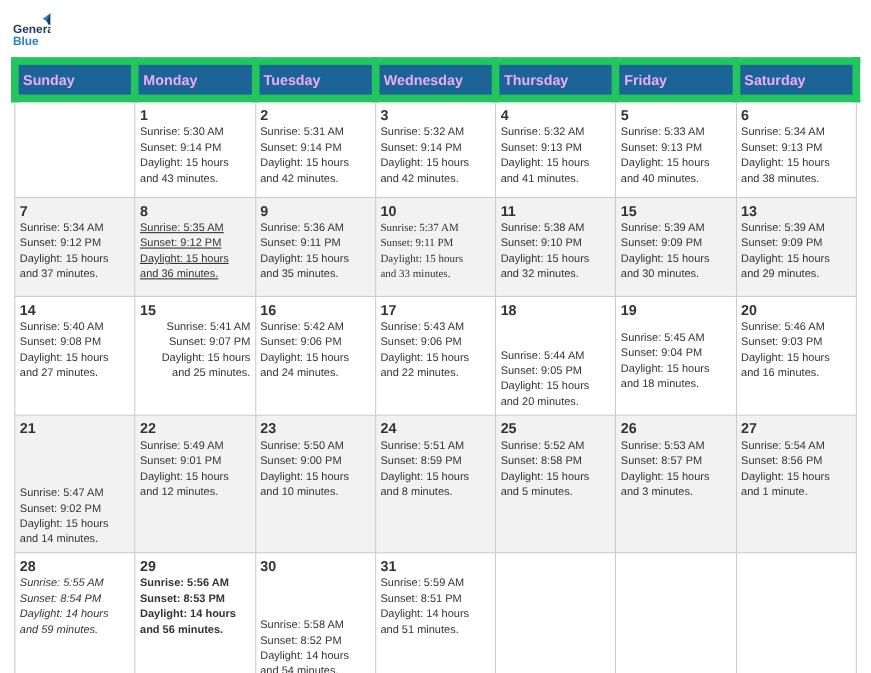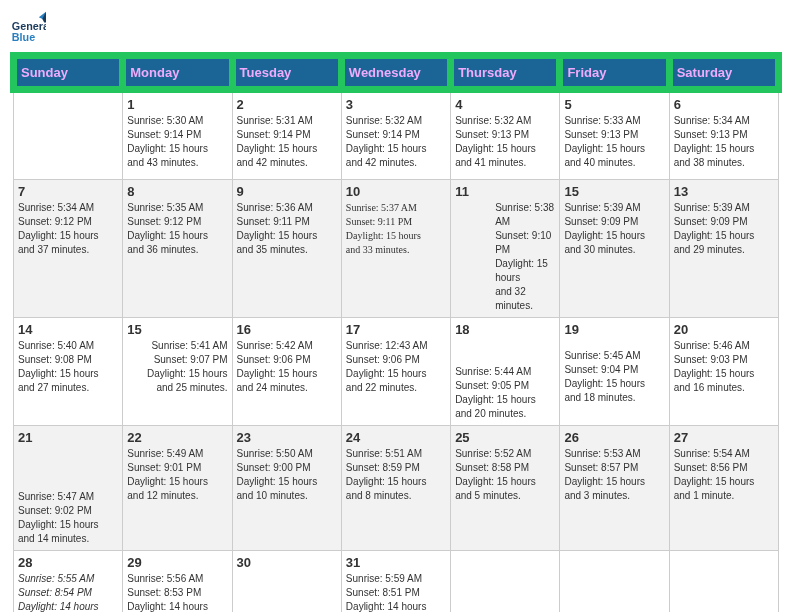--- a/index.html
+++ b/index.html
@@ -162,42 +162,42 @@
       <tr>
         <td>
           <span class="day-num">7</span>
           <div class="day-info" style="white-space: pre-line;">Sunrise: 5:34 AM
 Sunset: 9:12 PM
 Daylight: 15 hours
 and 37 minutes.</div>
         </td>
         <td>
           <span class="day-num">8</span>
-          <div class="day-info" style="white-space: pre-line;">Sunrise: 5:35 AM
+          <div class="day-info" style="white-space: pre-line; text-decoration: underline;">Sunrise: 5:35 AM
 Sunset: 9:12 PM
 Daylight: 15 hours
 and 36 minutes.</div>
         </td>
         <td>
           <span class="day-num">9</span>
           <div class="day-info" style="white-space: pre-line;">Sunrise: 5:36 AM
 Sunset: 9:11 PM
 Daylight: 15 hours
 and 35 minutes.</div>
         </td>
         <td>
           <span class="day-num">10</span>
           <div class="day-info" style="white-space: pre-line; font-family: Liberation Serif, serif;">Sunrise: 5:37 AM
 Sunset: 9:11 PM
 Daylight: 15 hours
 and 33 minutes.</div>
         </td>
         <td>
           <span class="day-num">11</span>
-          <div class="day-info" style="white-space: pre-line; margin-left: 40px;">Sunrise: 5:38 AM
+          <div class="day-info" style="white-space: pre-line;">Sunrise: 5:38 AM
 Sunset: 9:10 PM
 Daylight: 15 hours
 and 32 minutes.</div>
         </td>
         <td>
           <span class="day-num">15</span>
           <div class="day-info" style="white-space: pre-line;">Sunrise: 5:39 AM
 Sunset: 9:09 PM
 Daylight: 15 hours
 and 30 minutes.</div>
@@ -227,21 +227,21 @@
         </td>
         <td>
           <span class="day-num">16</span>
           <div class="day-info" style="white-space: pre-line;">Sunrise: 5:42 AM
 Sunset: 9:06 PM
 Daylight: 15 hours
 and 24 minutes.</div>
         </td>
         <td>
           <span class="day-num">17</span>
-          <div class="day-info" style="white-space: pre-line;">Sunrise: 12:43 AM
+          <div class="day-info" style="white-space: pre-line;">Sunrise: 5:43 AM
 Sunset: 9:06 PM
 Daylight: 15 hours
 and 22 minutes.</div>
         </td>
         <td>
           <span class="day-num">18</span>
           <div class="day-info" style="white-space: pre-line; margin-top: 28px;">Sunrise: 5:44 AM
 Sunset: 9:05 PM
 Daylight: 15 hours
 and 20 minutes.</div>
@@ -315,21 +315,21 @@
       <tr>
         <td>
           <span class="day-num">28</span>
           <div class="day-info" style="white-space: pre-line; font-style: italic;">Sunrise: 5:55 AM
 Sunset: 8:54 PM
 Daylight: 14 hours
 and 59 minutes.</div>
         </td>
         <td>
           <span class="day-num">29</span>
-          <div class="day-info" style="white-space: pre-line;">Sunrise: 5:56 AM
+          <div class="day-info" style="white-space: pre-line; font-weight: bold;">Sunrise: 5:56 AM
 Sunset: 8:53 PM
 Daylight: 14 hours
 and 56 minutes.</div>
         </td>
         <td>
           <span class="day-num">30</span>
           <div class="day-info" style="white-space: pre-line; margin-top: 40px;">Sunrise: 5:58 AM
 Sunset: 8:52 PM
 Daylight: 14 hours
 and 54 minutes.</div>

